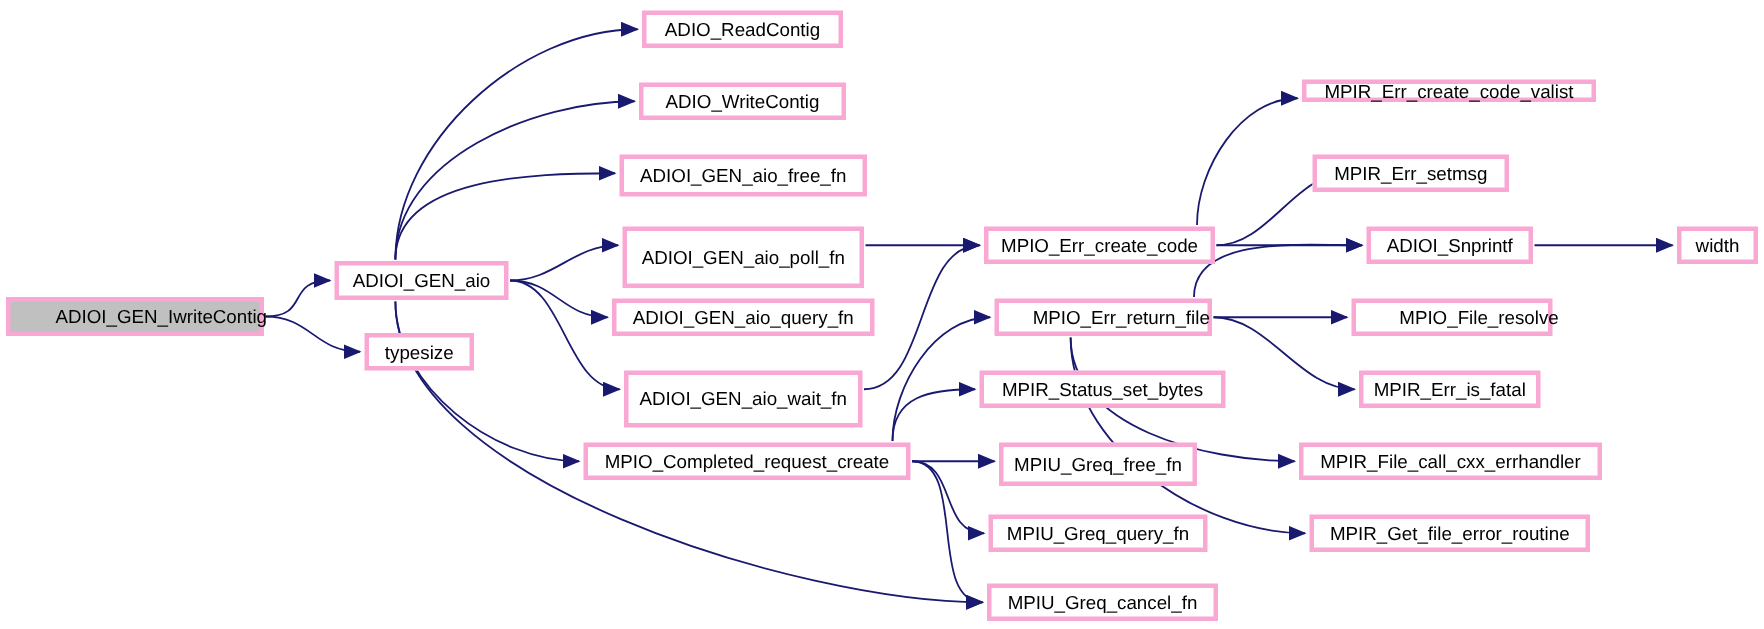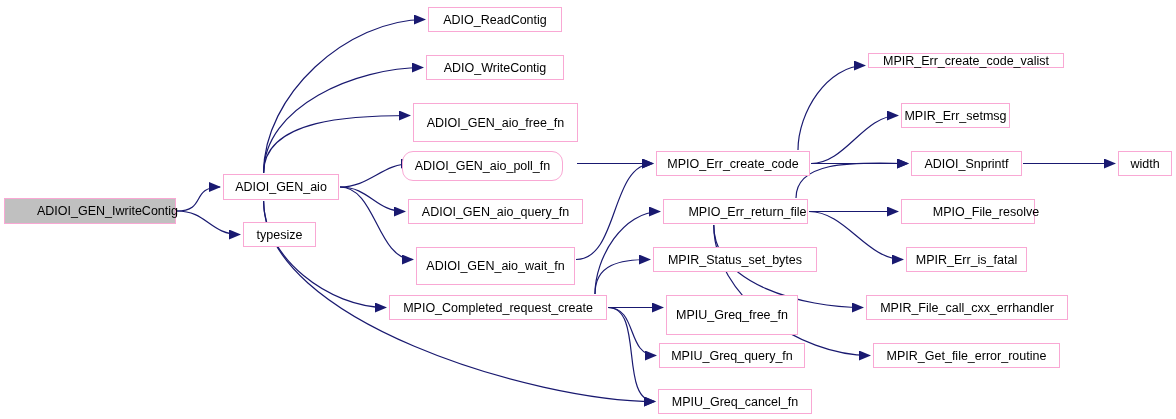--- a/index.html
+++ b/index.html
@@ -2,21 +2,21 @@
 <html><head>
 <meta charset="utf-8">
 <style>
   html,body{margin:0;padding:0;background:#ffffff;}
   body{width:1176px;height:419px;overflow:hidden;font-family:"Liberation Sans",sans-serif;}
   .canvas{position:relative;width:1176px;height:419px;background:#ffffff;}
   .edge-layer{position:absolute;left:0;top:0;width:1176px;height:419px;}
   .node{
     position:absolute;
     box-sizing:border-box;
-    border:1px solid #f9a8d4;
+    border:3px solid #f9a8d4;
     background:#ffffff;
     color:#000000;
     font-size:12.5px;
     text-align:left;
     display:flex;
     align-items:center;
     justify-content:center;
     white-space:nowrap;
     cursor:pointer;
   }
@@ -60,33 +60,33 @@
         <path d="M713.75,225 C713.75,296.2525668397287 798.7474331602714,355.5 870,355.5" fill="none" stroke="#191970" stroke-width="1.2" marker-end="url(#arrowhead)"></path>
         <path d="M1023,163.5 C1055.2,163.5 1082.8,163.5 1115,163.5" fill="none" stroke="#191970" stroke-width="1.2" marker-end="url(#arrowhead)"></path>
       </g>
   </svg>
   <div>
       <div class="node root" style="left: 4px; top: 198px; width: 172px; height: 26px; padding-left: 35px;">ADIOI_GEN_IwriteContig</div>
       <div class="node" style="left: 223px; top: 174px; width: 116px; height: 26px;">ADIOI_GEN_aio</div>
       <div class="node" style="left: 243px; top: 222px; width: 73px; height: 25px;">typesize</div>
       <div class="node" style="left: 428px; top: 7px; width: 134px; height: 25px;">ADIO_ReadContig</div>
       <div class="node" style="left: 426px; top: 55px; width: 138px; height: 25px;">ADIO_WriteContig</div>
-      <div class="node" style="left: 413px; top: 103px; width: 165px; height: 39px;">ADIOI_GEN_aio_free_fn</div>
-      <div class="node" style="left: 402px; top: 151px; width: 161px; height: 30px; border-radius: 11px;">ADIOI_GEN_aio_poll_fn</div>
+      <div class="node" style="left: 413px; top: 103px; width: 165px; height: 28px;">ADIOI_GEN_aio_free_fn</div>
+      <div class="node" style="left: 415px; top: 151px; width: 161px; height: 41px;">ADIOI_GEN_aio_poll_fn</div>
       <div class="node" style="left: 408px; top: 199px; width: 175px; height: 25px;">ADIOI_GEN_aio_query_fn</div>
       <div class="node" style="left: 416px; top: 247px; width: 159px; height: 38px;">ADIOI_GEN_aio_wait_fn</div>
       <div class="node" style="left: 389px; top: 295px; width: 218px; height: 25px;">MPIO_Completed_request_create</div>
       <div class="node" style="left: 656px; top: 151px; width: 154px; height: 25px;">MPIO_Err_create_code</div>
       <div class="node" style="left: 663px; top: 199px; width: 145px; height: 25px; padding-left: 24px;">MPIO_Err_return_file</div>
       <div class="node" style="left: 653px; top: 247px; width: 164px; height: 25px;">MPIR_Status_set_bytes</div>
-      <div class="node" style="left: 666px; top: 295px; width: 132px; height: 40px;">MPIU_Greq_free_fn</div>
+      <div class="node" style="left: 666px; top: 295px; width: 132px; height: 29px;">MPIU_Greq_free_fn</div>
       <div class="node" style="left: 659px; top: 343px; width: 146px; height: 25px;">MPIU_Greq_query_fn</div>
       <div class="node" style="left: 658px; top: 389px; width: 154px; height: 25px;">MPIU_Greq_cancel_fn</div>
       <div class="node" style="left: 868px; top: 53px; width: 196px; height: 15px;">MPIR_Err_create_code_valist</div>
-      <div class="node" style="left: 901px; top: 103px; width: 109px; height: 25px;">MPIR_Err_setmsg</div>
+      <div class="node" style="left: 875px; top: 103px; width: 131px; height: 25px;">MPIR_Err_setmsg</div>
       <div class="node" style="left: 911px; top: 151px; width: 111px; height: 25px;">ADIOI_Snprintf</div>
       <div class="node" style="left: 901px; top: 199px; width: 134px; height: 25px; padding-left: 36px;">MPIO_File_resolve</div>
       <div class="node" style="left: 906px; top: 247px; width: 121px; height: 25px;">MPIR_Err_is_fatal</div>
       <div class="node" style="left: 866px; top: 295px; width: 202px; height: 25px;">MPIR_File_call_cxx_errhandler</div>
       <div class="node" style="left: 873px; top: 343px; width: 187px; height: 25px;">MPIR_Get_file_error_routine</div>
       <div class="node" style="left: 1118px; top: 151px; width: 54px; height: 25px;">width</div>
     </div>
 </div>
 
 </body></html>

